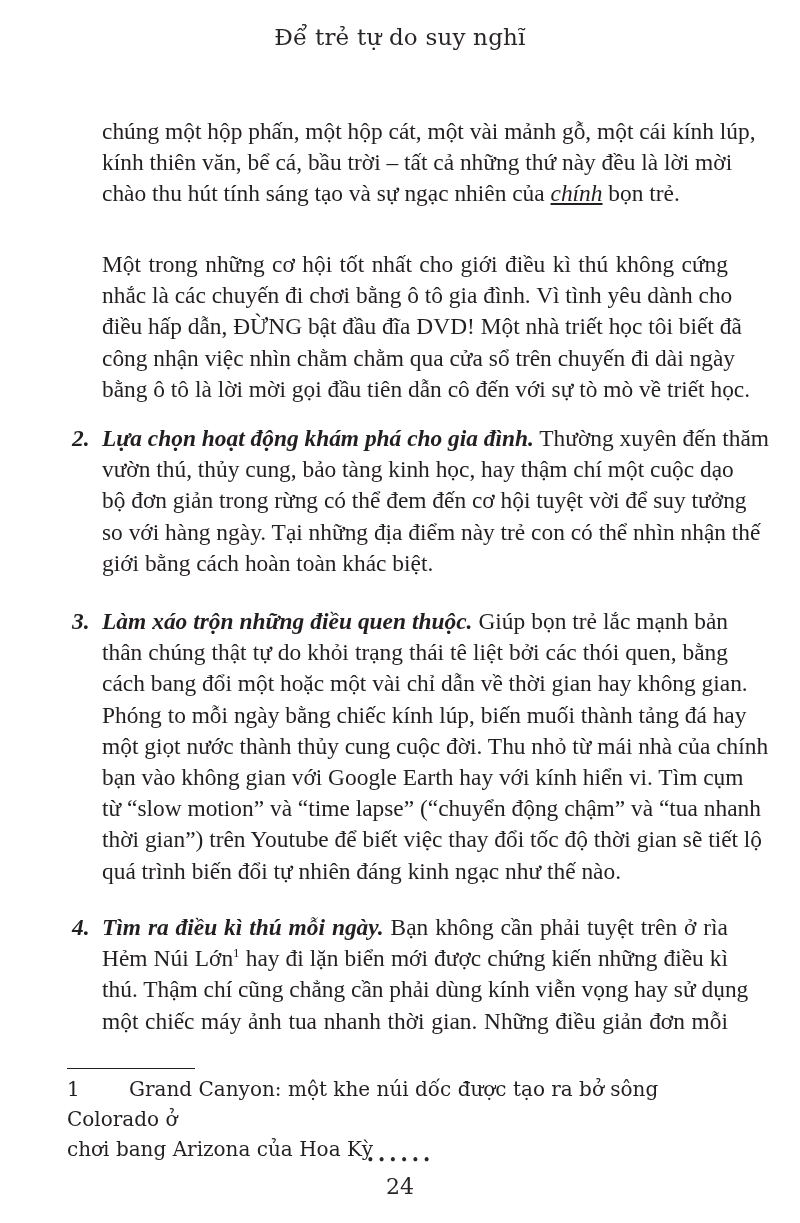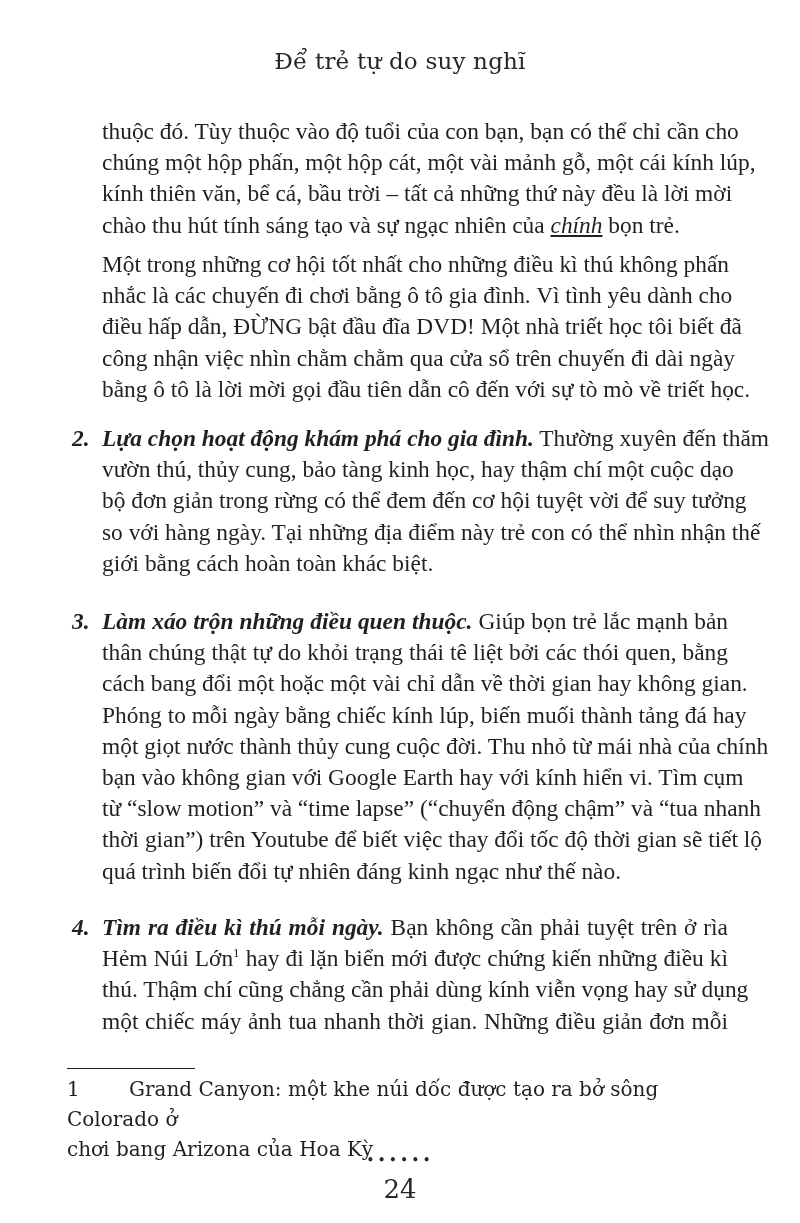--- a/index.html
+++ b/index.html
@@ -17,21 +17,20 @@
     .running-header {
       position: absolute;
       top: 24px;
       left: 0;
       width: 800px;
       text-align: center;
       font-family: "DejaVu Serif", serif;
       font-size: 23px;
       letter-spacing: 0.2px;
       color: #2a2627;
-      margin-top: 24px;
     }
     .body-text {
       position: absolute;
       left: 102px;
       width: 626px;
       font-family: "Liberation Serif", serif;
       font-size: 23.4px;
       line-height: 31.2px;
       text-align: justify;
       color: #231f20;
@@ -122,38 +121,37 @@
       color: #2a2627;
       line-height: 14px;
     }
     .page-number {
       position: absolute;
       top: 1174px;
       left: 0;
       width: 800px;
       text-align: center;
       font-family: "DejaVu Serif", serif;
-      font-size: 26px;
+      font-size: 22px;
       color: #2a2627;
     }
   </style>
 </head>
 <body>
 
 <div class="running-header">Để trẻ tự do suy nghĩ</div>
 
 <div class="body-text" style="top:116px;">
-  <span class="line">thuộc đó. Tùy thuộc vào độ tuổi của con bạn, bạn có thể chỉ cần cho</span>
   <span class="line">chúng một hộp phấn, một hộp cát, một vài mảnh gỗ, một cái kính lúp,</span>
   <span class="line">kính thiên văn, bể cá, bầu trời – tất cả những thứ này đều là lời mời</span>
   <span class="line last"><span>chào thu hút tính sáng tạo và sự ngạc nhiên của </span><span class="it">chính</span><span> bọn trẻ.</span></span>
 </div>
 
 <div class="body-text" style="top:249px;">
-  <span class="line">Một trong những cơ hội tốt nhất cho những điều kì thú không phấn</span>
+  <span class="line">Một trong những cơ hội tốt nhất cho giới điều kì thú không cứng</span>
   <span class="line">nhắc là các chuyến đi chơi bằng ô tô gia đình. Vì tình yêu dành cho</span>
   <span class="line">điều hấp dẫn, ĐỪNG bật đầu đĩa DVD! Một nhà triết học tôi biết đã</span>
   <span class="line">công nhận việc nhìn chằm chằm qua cửa sổ trên chuyến đi dài ngày</span>
   <span class="line last">bằng ô tô là lời mời gọi đầu tiên dẫn cô đến với sự tò mò về triết học.</span>
 </div>
 
 <div class="item" style="top:423px;">
   <span class="num">2.</span>
   <div class="lines">
     <span class="line"><span class="bi">Lựa chọn hoạt động khám phá cho gia đình.</span><span> Thường xuyên đến thăm</span></span>

